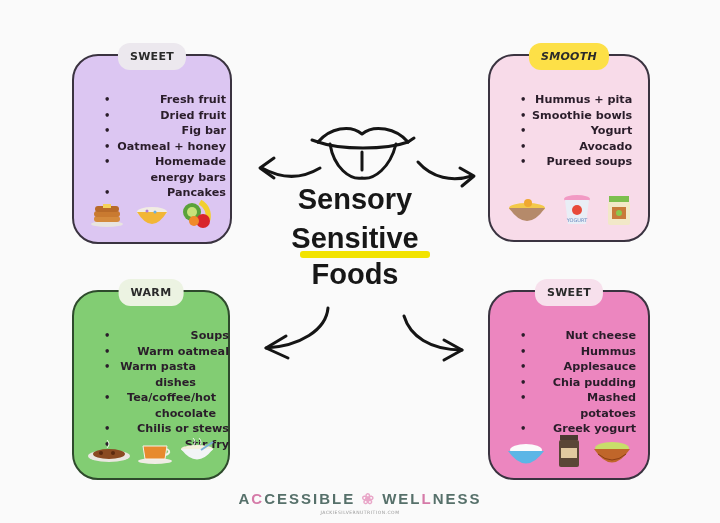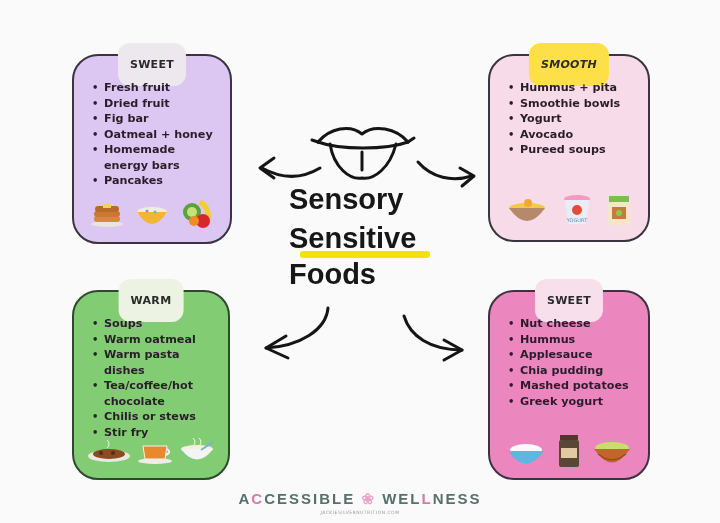--- a/index.html
+++ b/index.html
@@ -5,25 +5,25 @@
   html, body { margin:0; padding:0; }
   body {
     width:720px; height:523px; background:#fafafa; position:relative; overflow:hidden;
     font-family:"DejaVu Sans", sans-serif; color:#1b1b1b;
   }
   .card {
     position:absolute; border:2px solid #3a3340; border-radius:26px; box-sizing:border-box;
   }
   .card .tag {
     position:absolute; top:-13px; left:50%; transform:translateX(-50%);
-    padding:15px 12px; border-radius:12px; font-weight:bold; font-size:11px;
+    padding:7px 12px; border-radius:12px; font-weight:bold; font-size:11px;
     letter-spacing:0.3px; white-space:nowrap; color:#2a2a2a;
   }
   .card ul {
-    list-style:none; margin:0; padding:0; position:absolute; left:18px; top:24px;
+    list-style:none; margin:12px; padding:0; position:absolute; left:18px; top:24px;text-align:right;
   }
   .card li {
     font-size:11.2px; font-weight:bold; line-height:15.5px; position:relative; padding-left:12px;
     color:#2a1d2a;
   }
   .card li::before {
     content:"•"; position:absolute; left:0; top:0; font-size:10px;
   }
   .icons {
     position:absolute; bottom:14px; left:0; right:0; display:flex; justify-content:space-around; align-items:flex-end;
@@ -34,21 +34,21 @@
   #sweet { left:72px; top:54px; width:160px; height:190px; background:#dcc6f2; }
   #sweet .tag { background:#ece8ee; }
   #smooth { left:488px; top:54px; width:162px; height:188px; background:#f8dbe9; }
   #smooth .tag { background:#fde047;font-style:italic; }
   #warm { left:72px; top:290px; width:158px; height:190px; background:#82cd73; border-color:#2e4a2c; }
   #warm .tag { background:#ecf3e2; }
   #creamy { left:488px; top:290px; width:162px; height:190px; background:#ec86bf; }
   #creamy .tag { background:#f7e0ec; }
 
   .title {
-    position:absolute; left:289px; width:170px; font-weight:bold;
+    position:absolute; left:270px; width:170px; text-align:center; font-weight:bold;
     font-family:"Liberation Sans", sans-serif; color:#171717;
   }
   .t1 { top:183px; font-size:29px; }
   .t2 { top:222px; font-size:29px; }
   .t3 { top:258px; font-size:29px; }
   .hl {
     position:absolute; left:300px; top:251px; width:130px; height:7px; background:#f2e300; border-radius:3px;
   }
   .brand {
     position:absolute; left:0; right:0; top:490px; text-align:center; font-family:"Liberation Sans", sans-serif;

